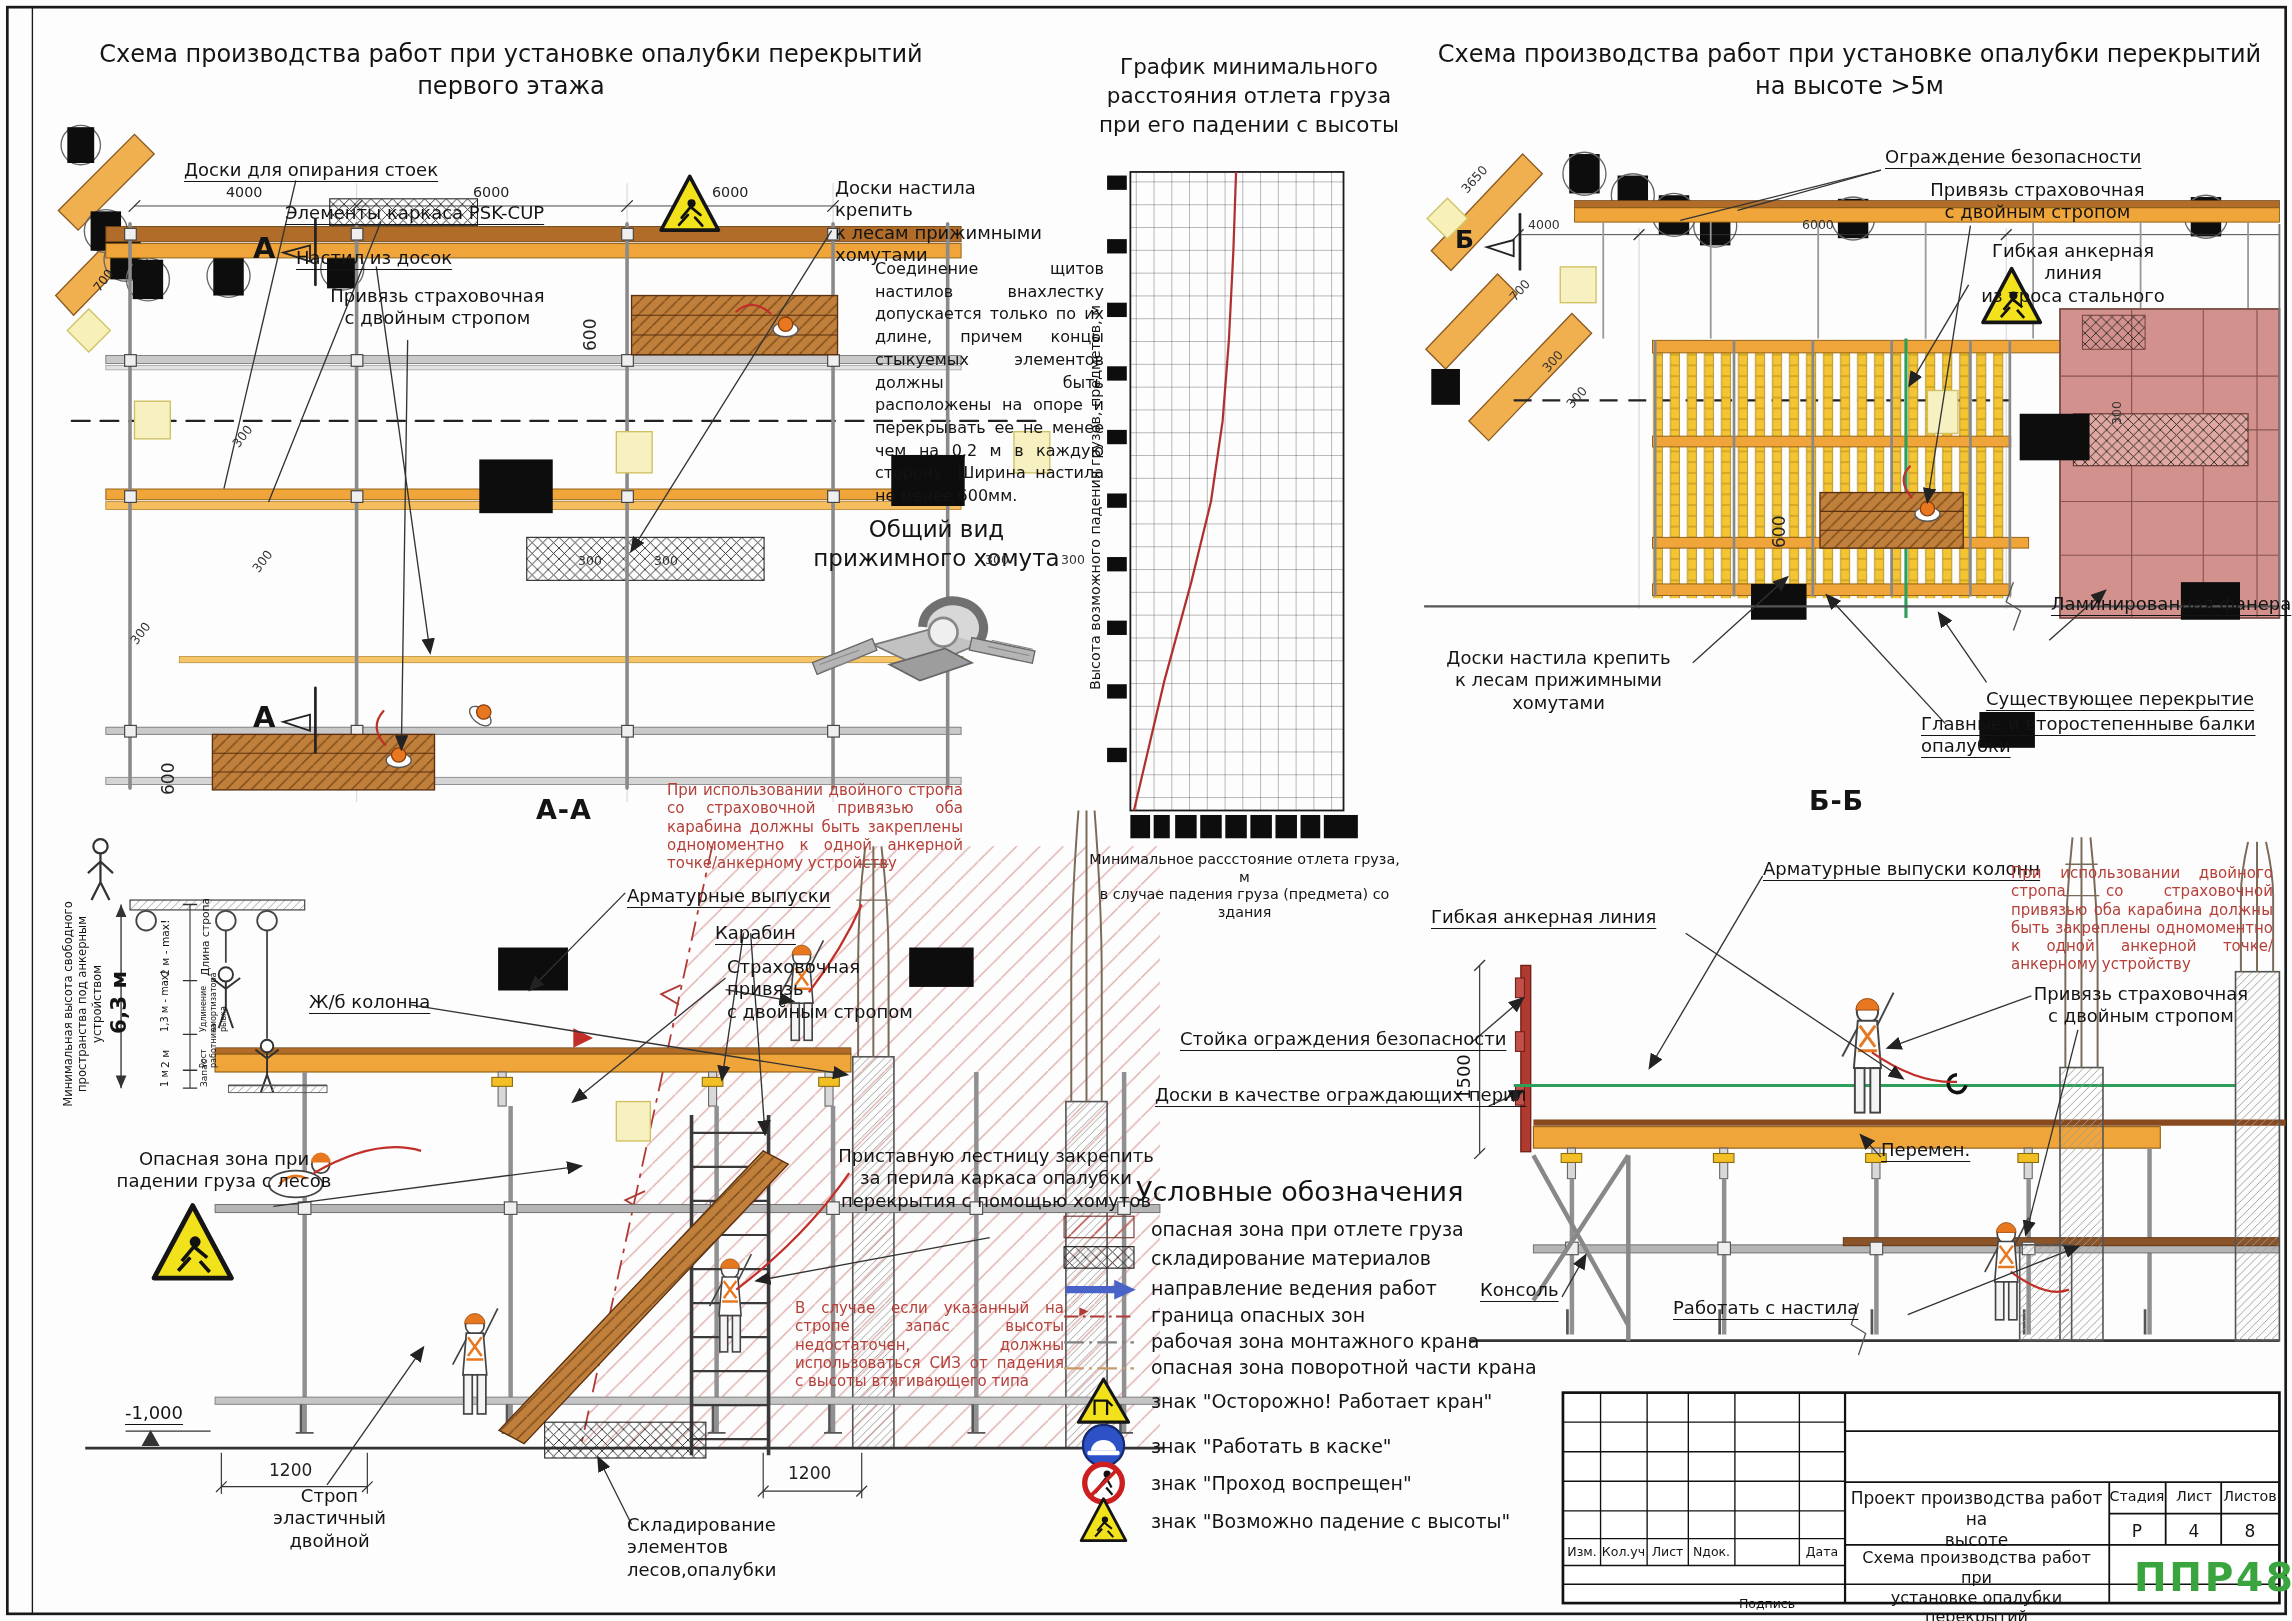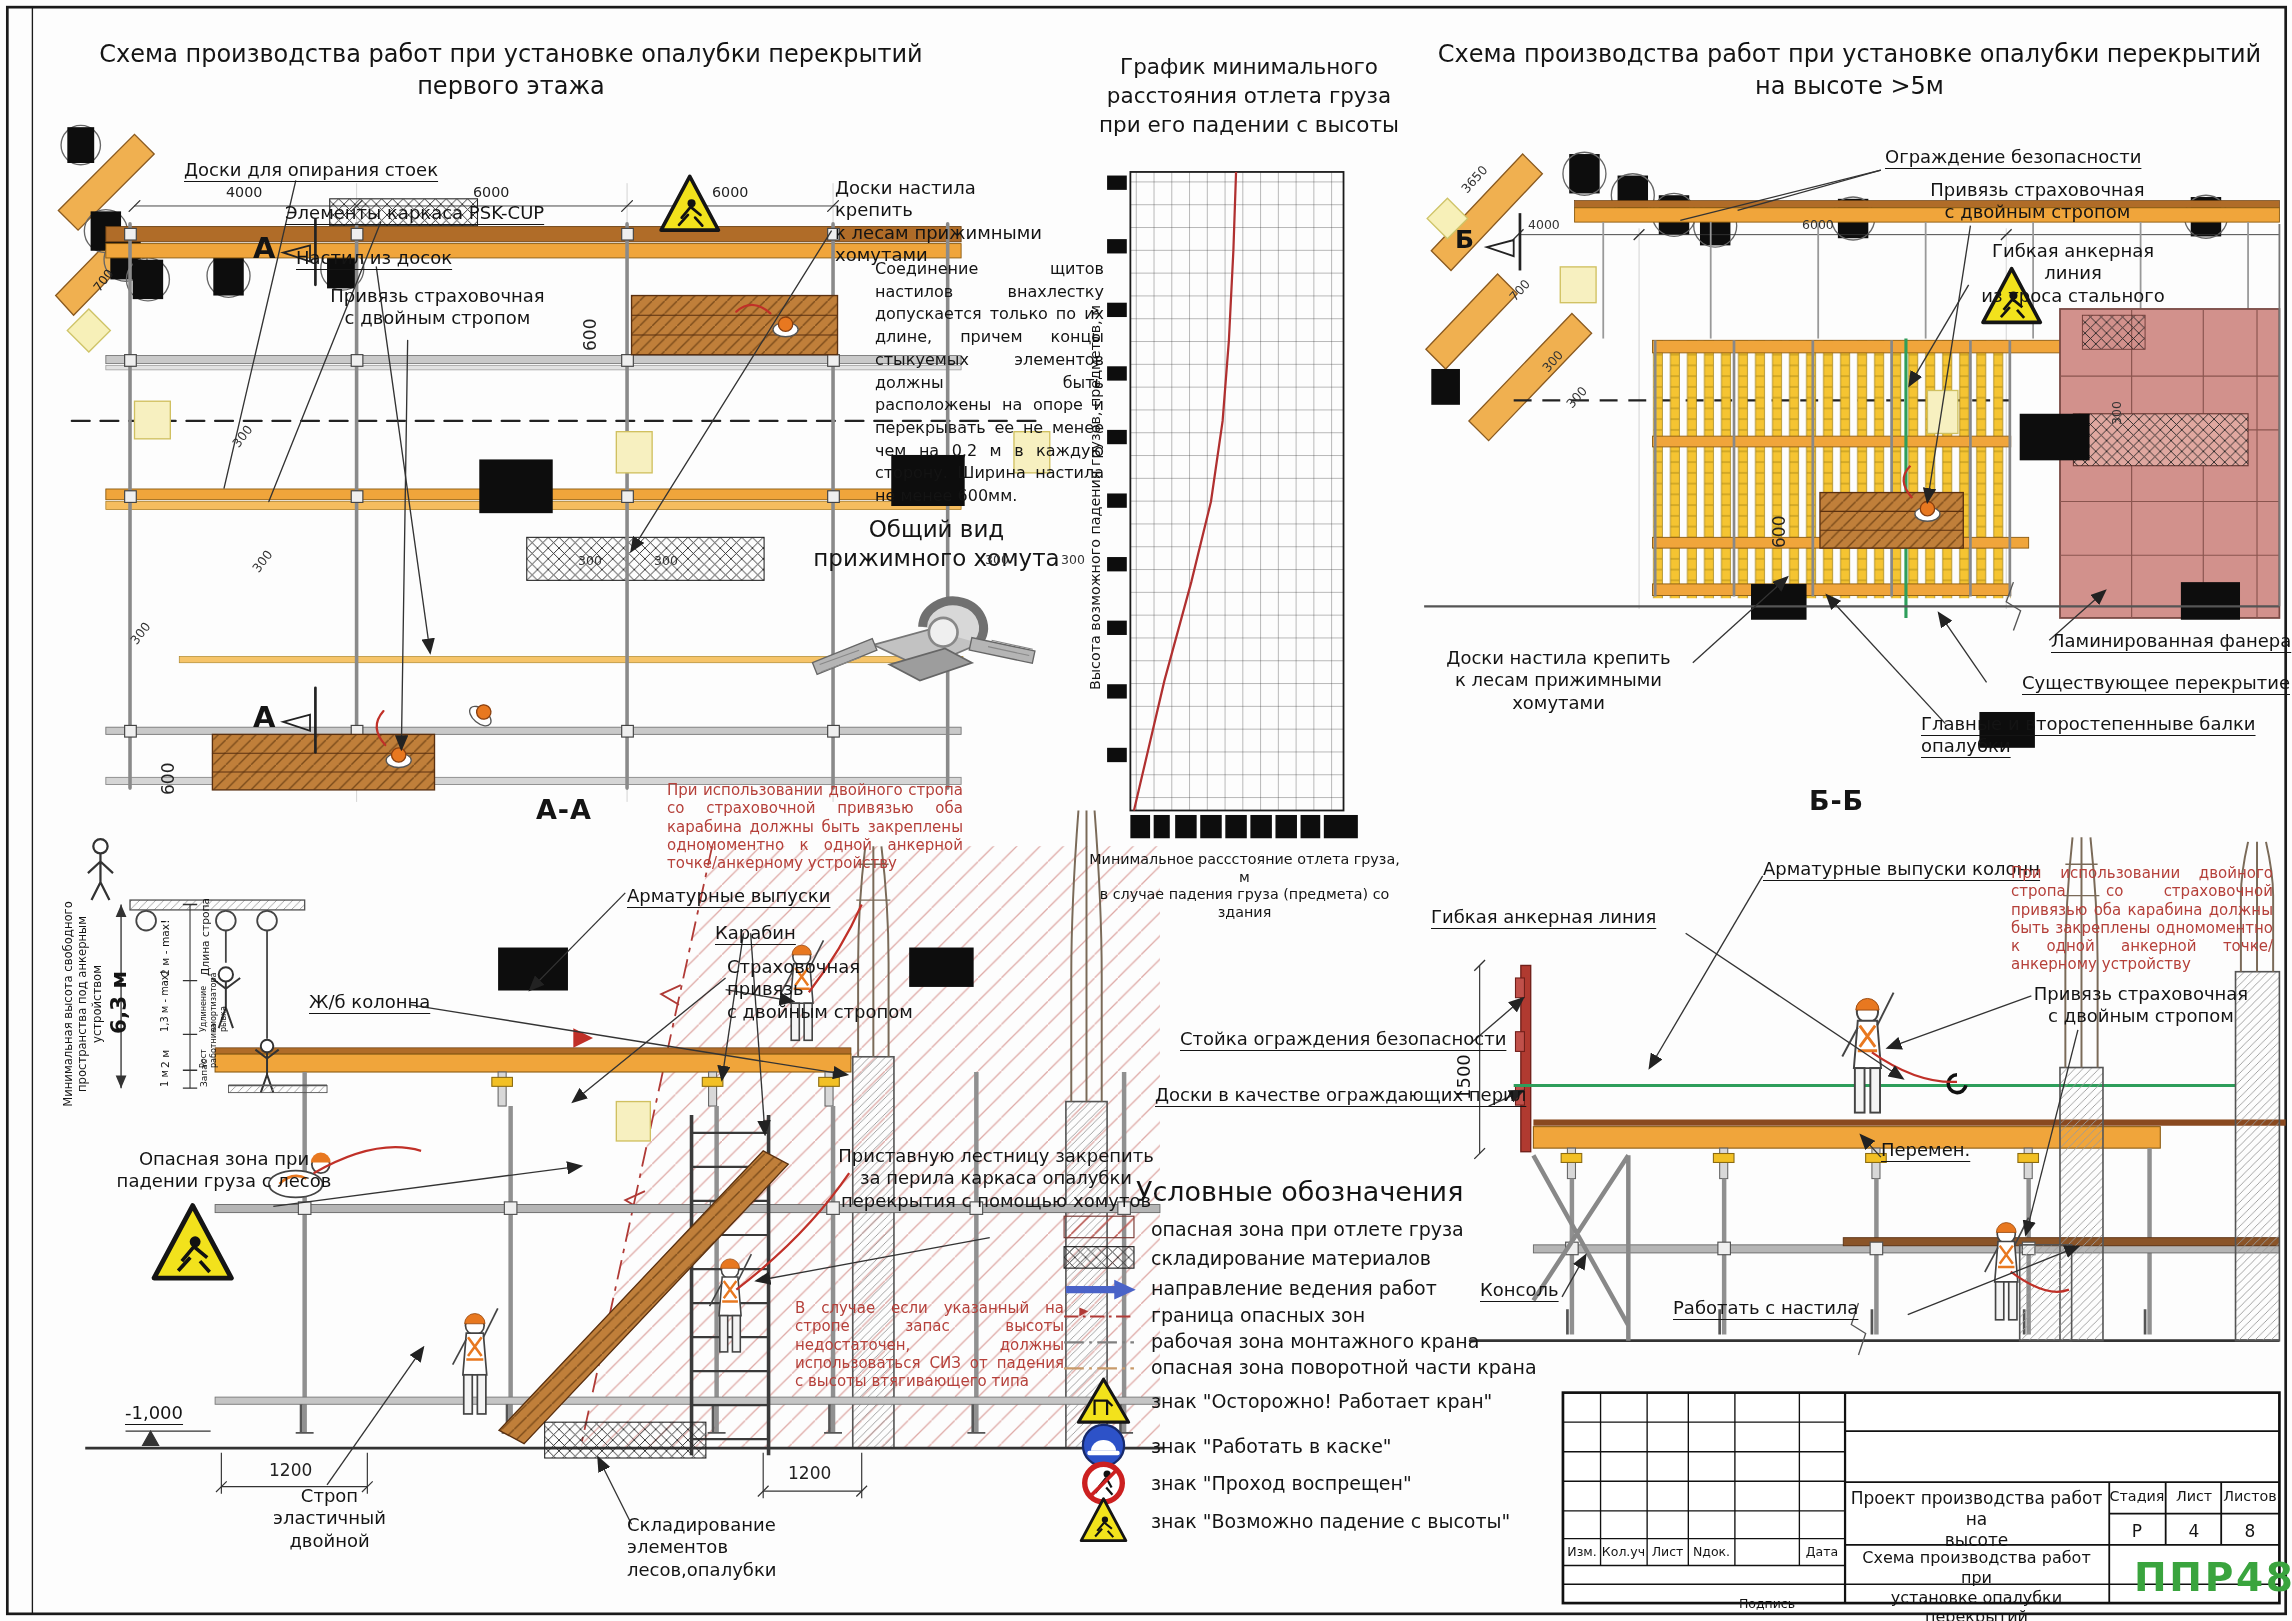--- a/index.html
+++ b/index.html
@@ -619,22 +619,22 @@
 <div class="lbl c" style="left:1088px;top:851px;width:313px;font-size:14.3px;">Минимальное рассстояние отлета груза, м
 в случае падения груза (предмета) со здания</div>
 
 <div class="lbl u" style="left:1885px;top:146px;">Ограждение безопасности</div>
 <div class="lbl c" style="left:1930px;top:179px;width:215px;">Привязь страховочная
 с двойным стропом</div>
 <div class="lbl c" style="left:1961px;top:240px;width:224px;">Гибкая анкерная линия
 из троса стального</div>
 <div class="lbl c" style="left:1415px;top:647px;width:287px;">Доски настила крепить
 к лесам прижимными хомутами</div>
-<div class="lbl u" style="left:2051px;top:630px;">Ламинированная фанера</div>
-<div class="lbl u" style="left:1986px;top:672px;margin-left:36px;">Существующее перекрытие</div>
+<div class="lbl u" style="left:2051px;top:593px;">Ламинированная фанера</div>
+<div class="lbl u" style="left:1986px;top:688px;">Существующее перекрытие</div>
 <div class="lbl u" style="left:1921px;top:713px;">Главные и второстепенныве балки опалубки</div>
 <div class="lbl marker" style="left:1455px;top:224px;font-size:25px;">Б</div>
 <div class="lbl sdim" style="left:1528px;top:217px;">4000</div>
 <div class="lbl sdim" style="left:1802px;top:217px;">6000</div>
 <div class="lbl sdim rotd" style="left:1458px;top:186px;transform:rotate(-48deg);">3650</div>
 <div class="lbl sdim rotd" style="left:1506px;top:294px;transform:rotate(-48deg);">700</div>
 <div class="lbl sdim rotd" style="left:1539px;top:365px;transform:rotate(-48deg);">300</div>
 <div class="lbl sdim rotd" style="left:1563px;top:401px;transform:rotate(-48deg);">300</div>
 <div class="lbl dim rot" style="left:1769px;top:548px;font-size:17px;">600</div>
 <div class="lbl sdim rot" style="left:2109px;top:425px;">300</div>

